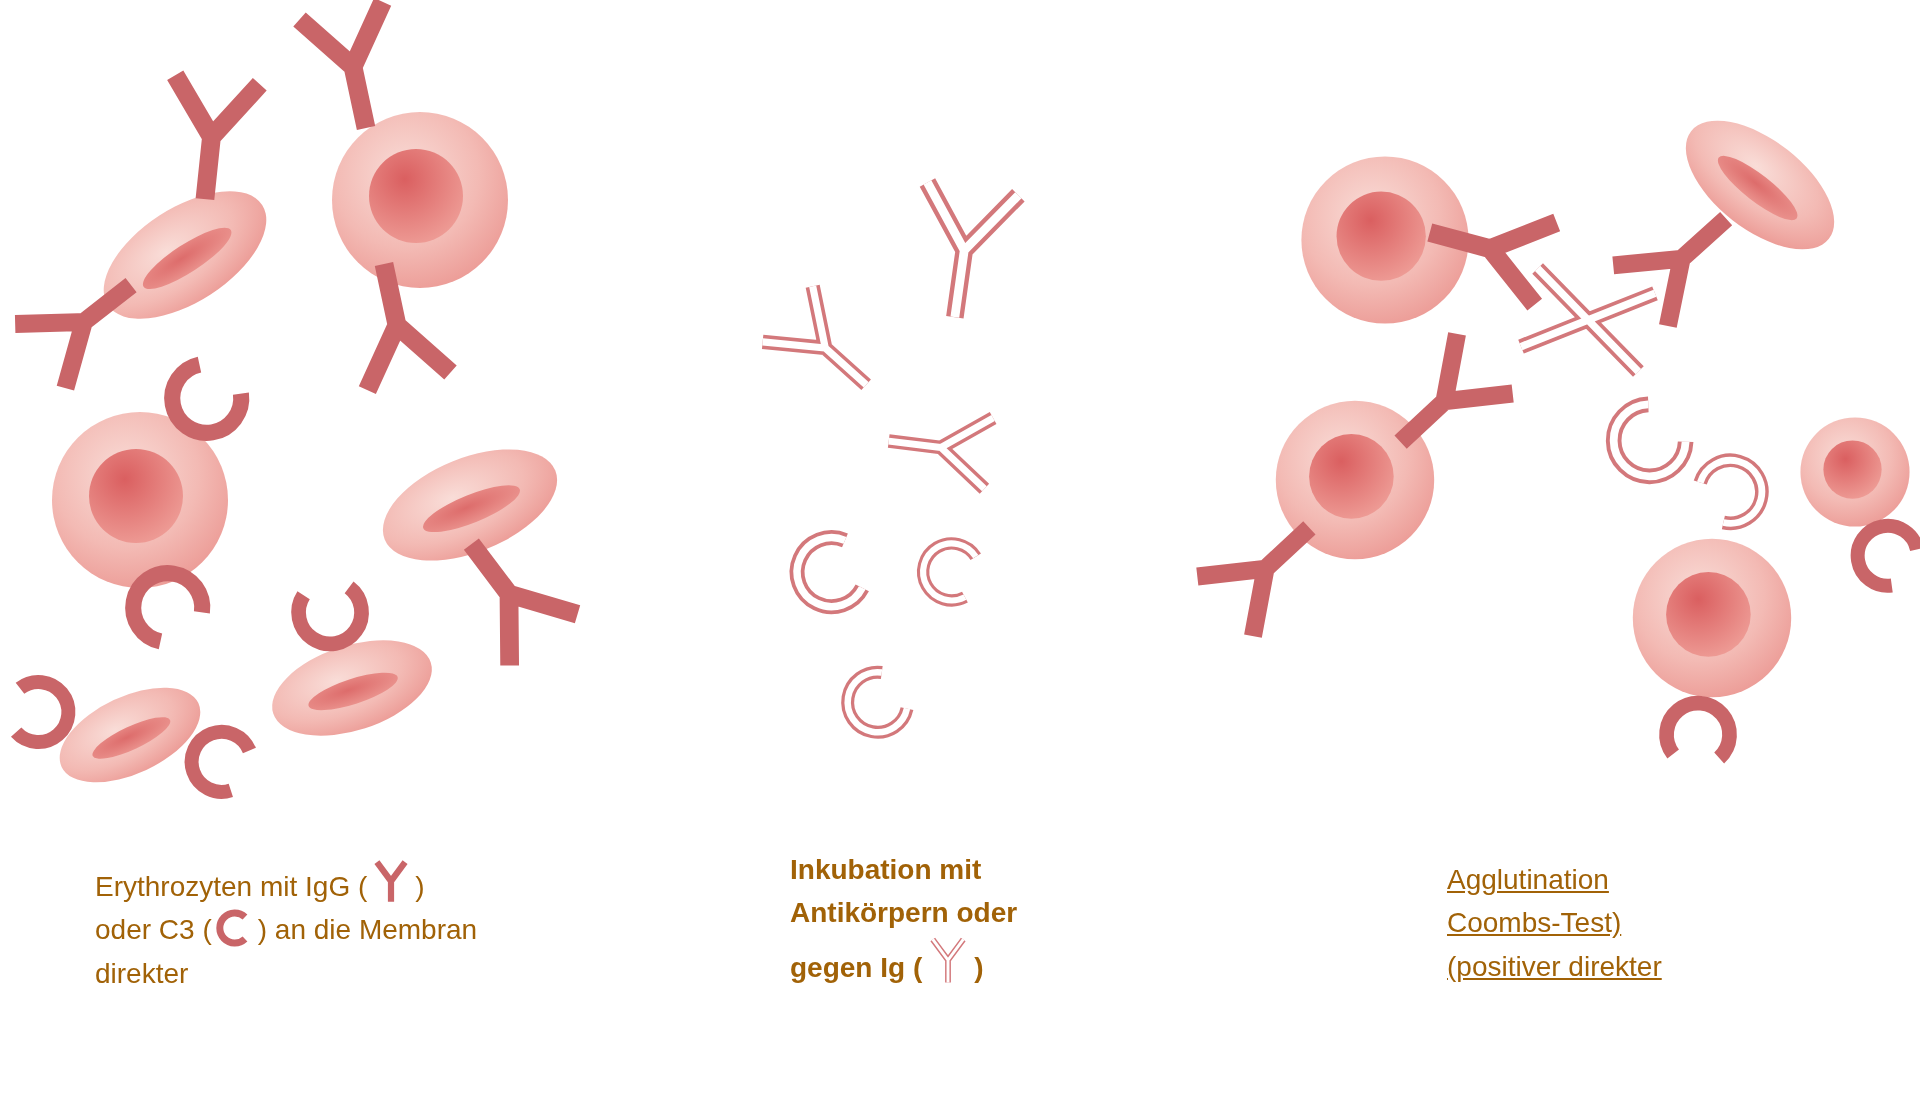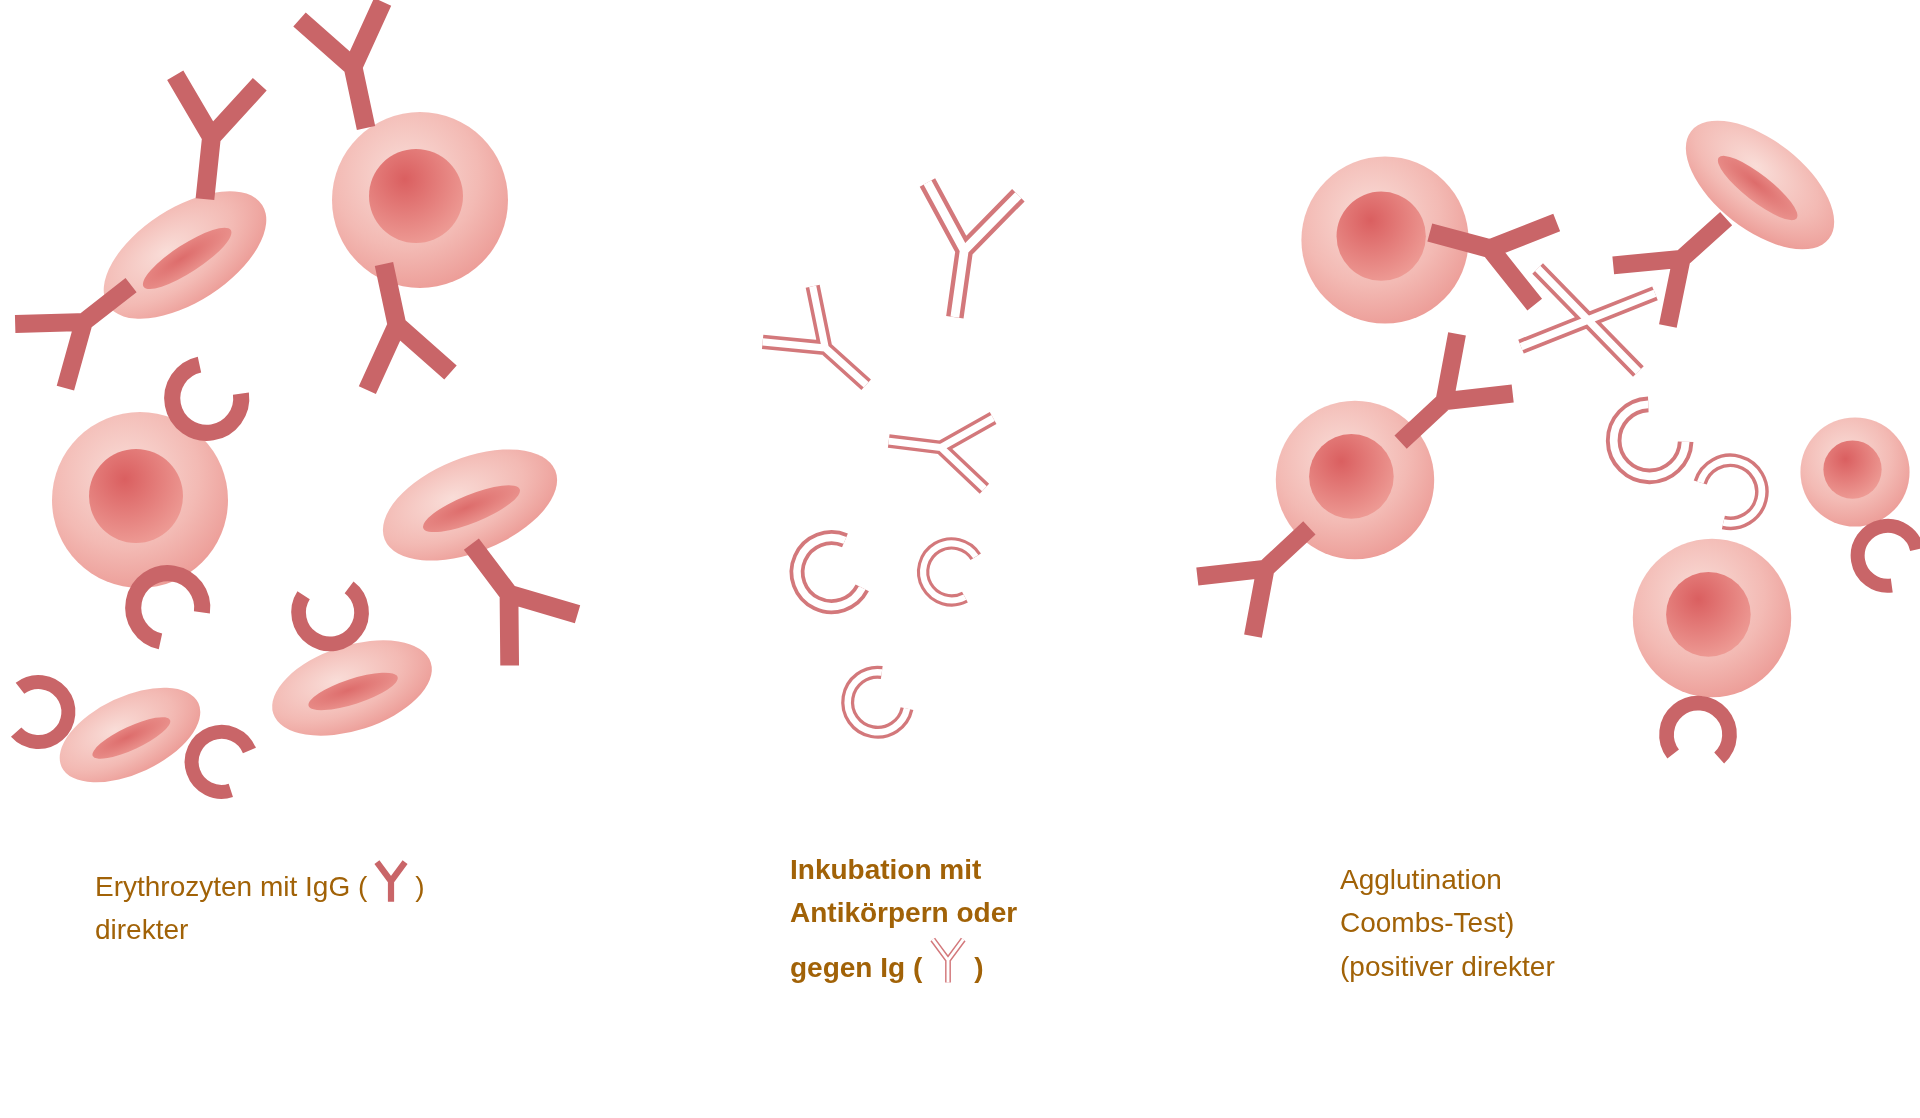--- a/index.html
+++ b/index.html
@@ -114,32 +114,37 @@
       <use href="#Csolid" transform="translate(1698,735) rotate(95) scale(1.05)"></use>
     </g>
   </svg>
 
   <div class="caption" style="left:95px;top:858px;">
     <span class="cap-line">
       <span>Erythrozyten mit IgG (</span><svg class="glyph" width="40" height="48" viewBox="-44 -52 88 116">
           <use href="#Ysolid"></use>
         </svg><span>)</span>
     </span>
+    <span class="cap-line">
+      <span>oder C3 (</span><svg class="glyph-sm" width="38" height="38" viewBox="-38 -38 76 76">
+          <use href="#Csolid"></use>
+        </svg><span>) an die Membran</span>
+    </span>
     <span class="cap-line">direkter</span>
   </div>
 
   <div class="caption" style="left:790px;top:848px;font-weight:bold;">
     <span class="cap-line">Inkubation mit</span>
     <span class="cap-line">Antikörpern oder</span>
     <span class="cap-line">
       <span>gegen Ig (</span><svg class="glyph" width="44" height="52" viewBox="-44 -52 88 116">
           <use href="#Yout"></use>
         </svg><span>)</span>
     </span>
   </div>
 
-  <div class="caption" style="left:1340px;top:858px;">
+  <div class="caption" style="left:1447px;top:858px;text-decoration:underline;">
     <span class="cap-line">Agglutination</span>
     <span class="cap-line">Coombs-Test)</span>
     <span class="cap-line">(positiver direkter</span>
   </div>
 
 </div>
 
 </body></html>

